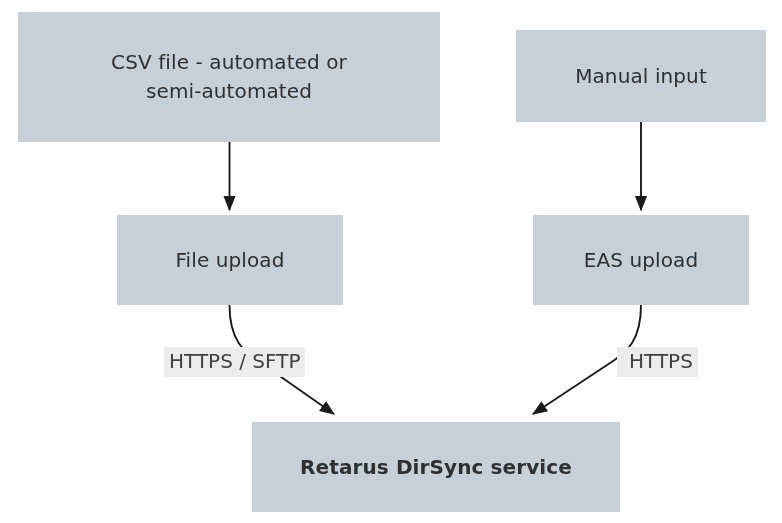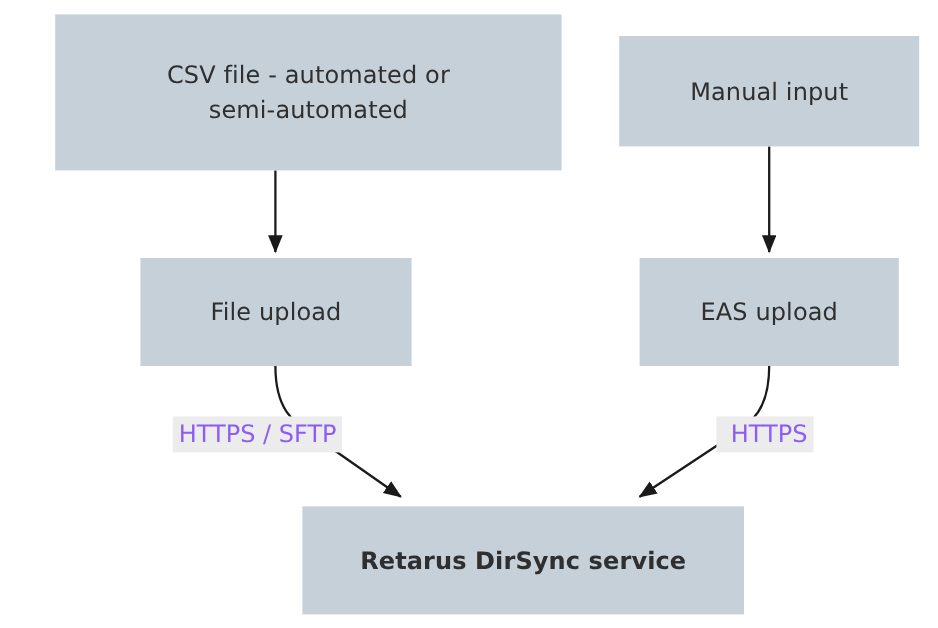--- a/index.html
+++ b/index.html
@@ -38,29 +38,30 @@
     box-sizing: border-box;
     padding: 2px 10px;
   }
   .node-label {
     display: block;
     white-space: pre-line;
   }
   .edge-label {
     position: absolute;
     background: #ececec;
-    color: #8b5cf6;
+    color: #404040;
     font-size: 20px;
     line-height: 1.25;
     padding: 2px 5px 3px 5px;
     white-space: nowrap;
     box-sizing: border-box;
+    margin-left: 20px;
   }
   
-  #node-csv      { left: 18px;  top: 12px;  width: 422px; height: 130px; margin-left: 28px; }
+  #node-csv      { left: 18px;  top: 12px;  width: 422px; height: 130px; }
   #node-manual   { left: 516px; top: 30px;  width: 250px; height: 92px;  }
   #node-upload   { left: 117px; top: 215px; width: 226px; height: 90px;  }
   #node-eas      { left: 533px; top: 215px; width: 216px; height: 90px;  }
   #node-dirsync  { left: 252px; top: 422px; width: 368px; height: 90px; font-weight: bold;  }
   
   #label-https-sftp { left: 144px; top: 347px; }
   #label-https      { left: 597px; top: 347px; padding-left: 12px; }
 </style>
 </head>
 <body>

